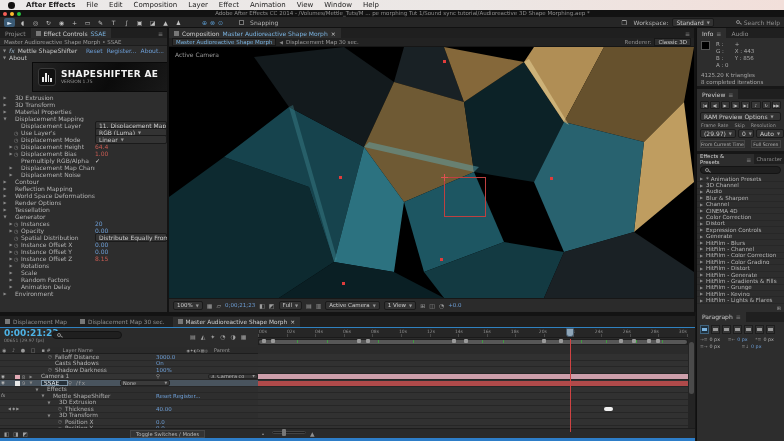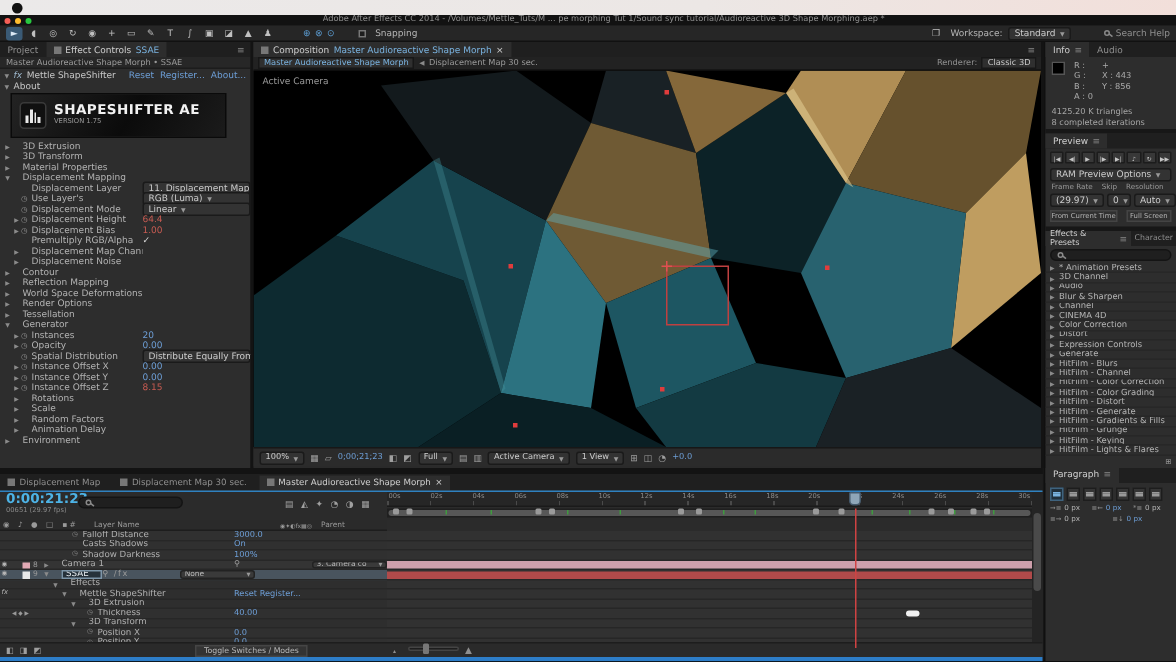--- a/index.html
+++ b/index.html
@@ -38,21 +38,21 @@
   .tab{padding:0 5px;height:10px;display:flex;align-items:center;gap:3px;}
   .tab.active{background:#2d2d2d;color:#cfcfcf;}
   .tab .chip{width:5px;height:5px;background:#777;display:inline-block;}
   .tab .accent{color:#7ab3e0;}
   .pmenu{margin-left:auto;padding:0 4px;color:#888;}
   
   #ec{left:0;top:28px;width:167px;height:284px;background:#2d2d2d;overflow:hidden;}
   #ec .crumb{height:8px;background:#272727;border-bottom:1px solid #1c1c1c;display:flex;align-items:center;padding:0 4px;color:#9a9a9a;font-size:5.5px;}
   .echdr{height:8px;display:flex;align-items:center;gap:3px;padding:0 3px;font-size:6px;color:#c7c7c7;}
   .links{margin-left:auto;display:flex;gap:4px;color:#6d9ed6;}
-  #logo{margin:1px 0 2px 7px;width:144px;height:30px;background:linear-gradient(120deg,#232323,#0b0b0b 55%,#1b1b1b);
+  #logo{margin:1px 0 2px 32px;width:144px;height:30px;background:linear-gradient(120deg,#232323,#0b0b0b 55%,#1b1b1b);
         border:1px solid #0a0a0a;display:flex;align-items:center;gap:5px;padding:0 5px;}
   #logo .lgico{width:18px;height:18px;background:#101010;border:1px solid #3a3a3a;border-radius:3px;
         display:flex;align-items:flex-end;justify-content:center;gap:1px;padding:3px;}
   #logo .lgico i{display:block;width:2px;background:#e8e8e8;}
   #logo .lt{color:#f2f2f2;font-weight:bold;font-size:9px;letter-spacing:.3px;line-height:9px;}
   #logo .lv{color:#9a9a9a;font-size:4.5px;}
   .ecrow{height:7px;display:flex;align-items:center;font-size:6px;color:#b3b3b3;}
   .ecrow .tw{width:6px;color:#8b8b8b;font-size:4px;text-align:center;flex:none;}
   .ecrow .sw{width:7px;color:#8b8b8b;font-size:5px;flex:none;}
   .ecrow .lbl{flex:1;overflow:hidden;white-space:nowrap;}
@@ -150,20 +150,32 @@
   .divider-v{position:absolute;top:28px;width:2px;height:284px;background:#131313;}
   #gap-h{position:absolute;left:0;top:312px;width:695px;height:4px;background:#131313;}
 </style>
 </head>
 <body>
 
 <div id="app">
 
   <div id="menubar" class="abs">
     <span class="apple"></span>
+    <span style="display:flex;gap:11px;align-items:center;">
+        <span class="mi bold">After Effects</span>
+        <span class="mi">File</span>
+        <span class="mi">Edit</span>
+        <span class="mi">Composition</span>
+        <span class="mi">Layer</span>
+        <span class="mi">Effect</span>
+        <span class="mi">Animation</span>
+        <span class="mi">View</span>
+        <span class="mi">Window</span>
+        <span class="mi">Help</span>
+      </span>
   </div>
 
   <div id="titlebar" class="abs">
     <span class="tl-dot" style="background:#f55f57"></span>
     <span class="tl-dot" style="background:#febc2e"></span>
     <span class="tl-dot" style="background:#28c840"></span>
     <span class="title ell">Adobe After Effects CC 2014 - /Volumes/Mettle_Tuts/M ... pe morphing Tut 1/Sound sync tutorial/Audioreactive 3D Shape Morphing.aep *</span>
   </div>
 
   <div id="toolbar" class="abs">

